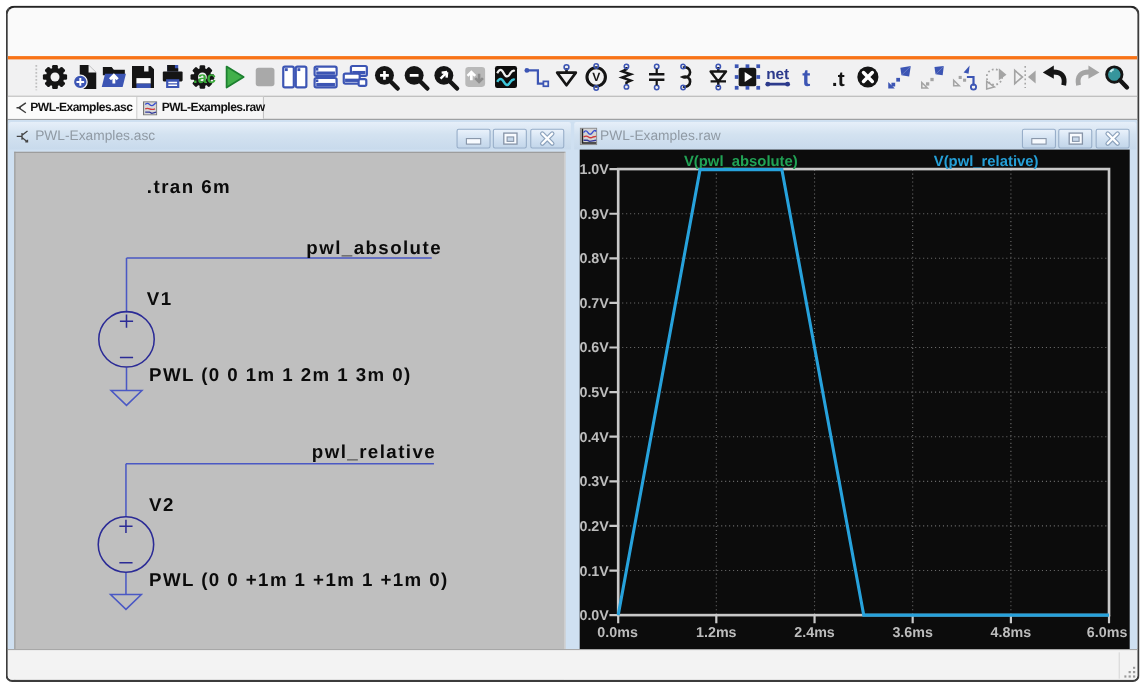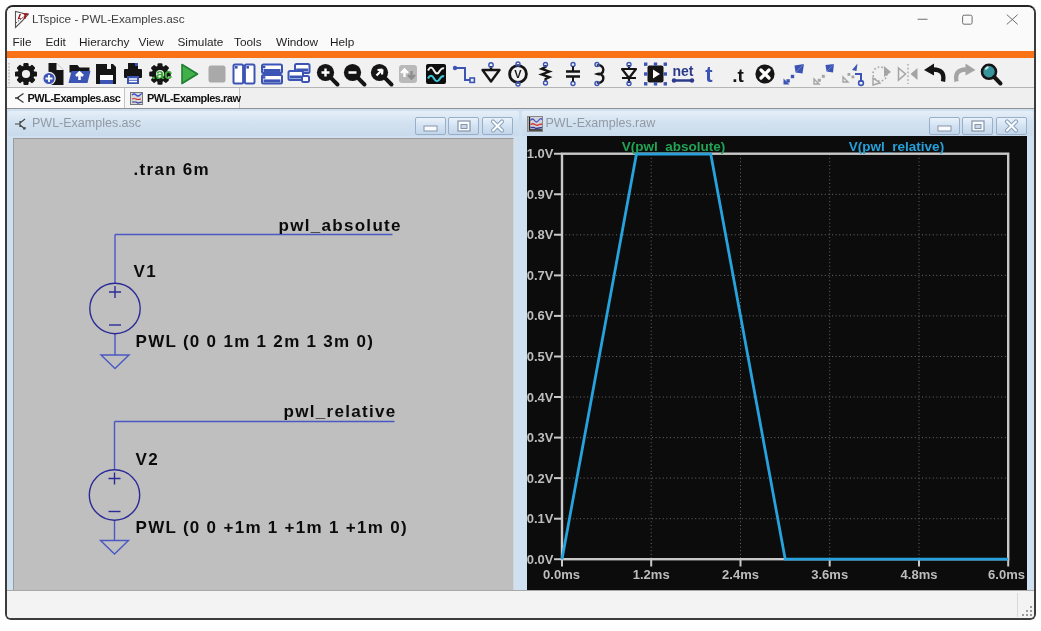--- a/index.html
+++ b/index.html
@@ -3,59 +3,35 @@
 <meta charset="utf-8">
 <style>
   html,body{margin:0;padding:0;}
   body{width:1041px;height:631px;background:#ffffff;font-family:"Liberation Sans",sans-serif;overflow:hidden;position:relative;}
   #win{position:absolute;left:5px;top:5px;width:1027px;height:611px;border:2px solid #3c3c3c;border-top-color:#242424;border-radius:8px 8px 6px 6px;background:#fafafa;overflow:hidden;}
   #titlebar{position:absolute;left:0;top:0;width:1027px;height:24px;background:#fafafa;}
   #title-text{position:absolute;left:25px;top:5px;font-size:11.8px;color:#3d3d3d;}
   .capbtn{position:absolute;top:0;color:#5f5f5f;}
   #menubar{position:absolute;left:0;top:24px;width:1027px;height:20px;background:#fafafa;font-size:11.8px;color:#1e1e1e;}
   .mi{position:absolute;top:4px;}
-  #toolbar{position:absolute;left:0;top:44px;width:1027px;height:36px;background:#f1f1f2;border-top:7px solid #f97316;box-sizing:border-box;}
+  #toolbar{position:absolute;left:0;top:44px;width:1027px;height:36px;background:#f1f1f2;border-top:3px solid #f97316;box-sizing:border-box;padding-left:24px;}
   #tabbar{position:absolute;left:0;top:80px;width:1027px;height:22px;background:#efefef;border-top:1px solid #b5b5b5;border-bottom:1px solid #909090;box-sizing:border-box;font-size:11px;letter-spacing:-0.5px;color:#111;}
   .tab{position:absolute;top:0;height:20px;line-height:20px;font-weight:600;white-space:nowrap;}
   #mdi{position:absolute;left:0;top:102px;width:1027px;height:481px;background:#cfe0f1;}
   .child{position:absolute;top:1px;height:479px;background:#cfe0f1;}
   .ctitle{position:absolute;left:1px;top:1px;right:1px;height:25px;background:linear-gradient(#e6eff9,#d3e2f0 45%,#c8daec);border-radius:2px 2px 0 0;}
   .ctext{position:absolute;left:24px;top:5px;font-size:12.5px;color:#909aa4;}
   .cbtn{position:absolute;top:6px;width:31px;height:18px;background:linear-gradient(#eaf2fb,#d3e2f2 50%,#c3d6ea);border:1px solid #98aec9;border-radius:2px;box-sizing:border-box;}
   #status{position:absolute;left:0;top:583px;width:1027px;height:28px;background:#f3f3f3;border-top:1px solid #a8a8a8;box-sizing:border-box;}
 </style>
 </head>
 <body>
 <div id="win">
 
-  <div id="titlebar">
-    <svg style="position:absolute;left:7px;top:3px" width="18" height="19" viewBox="0 0 18 19">
-      <path d="M1.5 1.5 L1.5 17.5 L8 11 L14 4.5 Z" fill="#ffffff" stroke="#555" stroke-width="1.1"></path>
-      <path d="M2 13 L13 4" stroke="#333" stroke-width="1" stroke-dasharray="1.5 1.2" fill="none"></path>
-      <path d="M3.5 9.5 L5.5 4 L7 4 L5.6 8 L9 8 Z" fill="#9c1b1b"></path>
-      <path d="M8 3.2 L15 3.2 L13.4 5 L12.6 5 L11.4 9 L9.4 9 L10.6 5 Z" fill="#9c1b1b"></path>
-    </svg>
-    <div id="title-text">LTspice - PWL-Examples.asc</div>
-    <svg class="capbtn" style="left:904px" width="120" height="24" viewBox="0 0 120 24">
-      <line x1="6.6" y1="12.2" x2="16.5" y2="12.2" stroke="#6e6e6e" stroke-width="1.1"></line>
-      <rect x="51.6" y="8.2" width="9.5" height="9" fill="none" stroke="#6e6e6e" stroke-width="1" rx="1.5"></rect>
-      <path d="M95.8 7.6 L106.7 17.4 M106.7 7.6 L95.8 17.4" stroke="#6e6e6e" stroke-width="1"></path>
-    </svg>
-  </div>
-
-  <div id="menubar">
-    <span class="mi" style="left:5.5px">File</span>
-    <span class="mi" style="left:38.5px">Edit</span>
-    <span class="mi" style="left:72px">Hierarchy</span>
-    <span class="mi" style="left:131.5px">View</span>
-    <span class="mi" style="left:170.5px">Simulate</span>
-    <span class="mi" style="left:227px">Tools</span>
-    <span class="mi" style="left:269px">Window</span>
-    <span class="mi" style="left:323px">Help</span>
-  </div>
+
 
   <div id="toolbar">
   <svg width="1027" height="35" viewBox="0 0 1027 35">
   <line x1="2" y1="5" x2="2" y2="28" stroke="#bfbfbf" stroke-width="1.6" stroke-dasharray="1.6 1.6"></line>
   <g transform="translate(19,16)">
           <g fill="#151515">
             <rect x="-2.6" y="-11" width="5.2" height="22" rx="1.2"></rect>
             <rect x="-2.6" y="-11" width="5.2" height="22" rx="1.2" transform="rotate(45)"></rect>
             <rect x="-2.6" y="-11" width="5.2" height="22" rx="1.2" transform="rotate(90)"></rect>
             <rect x="-2.6" y="-11" width="5.2" height="22" rx="1.2" transform="rotate(135)"></rect>

